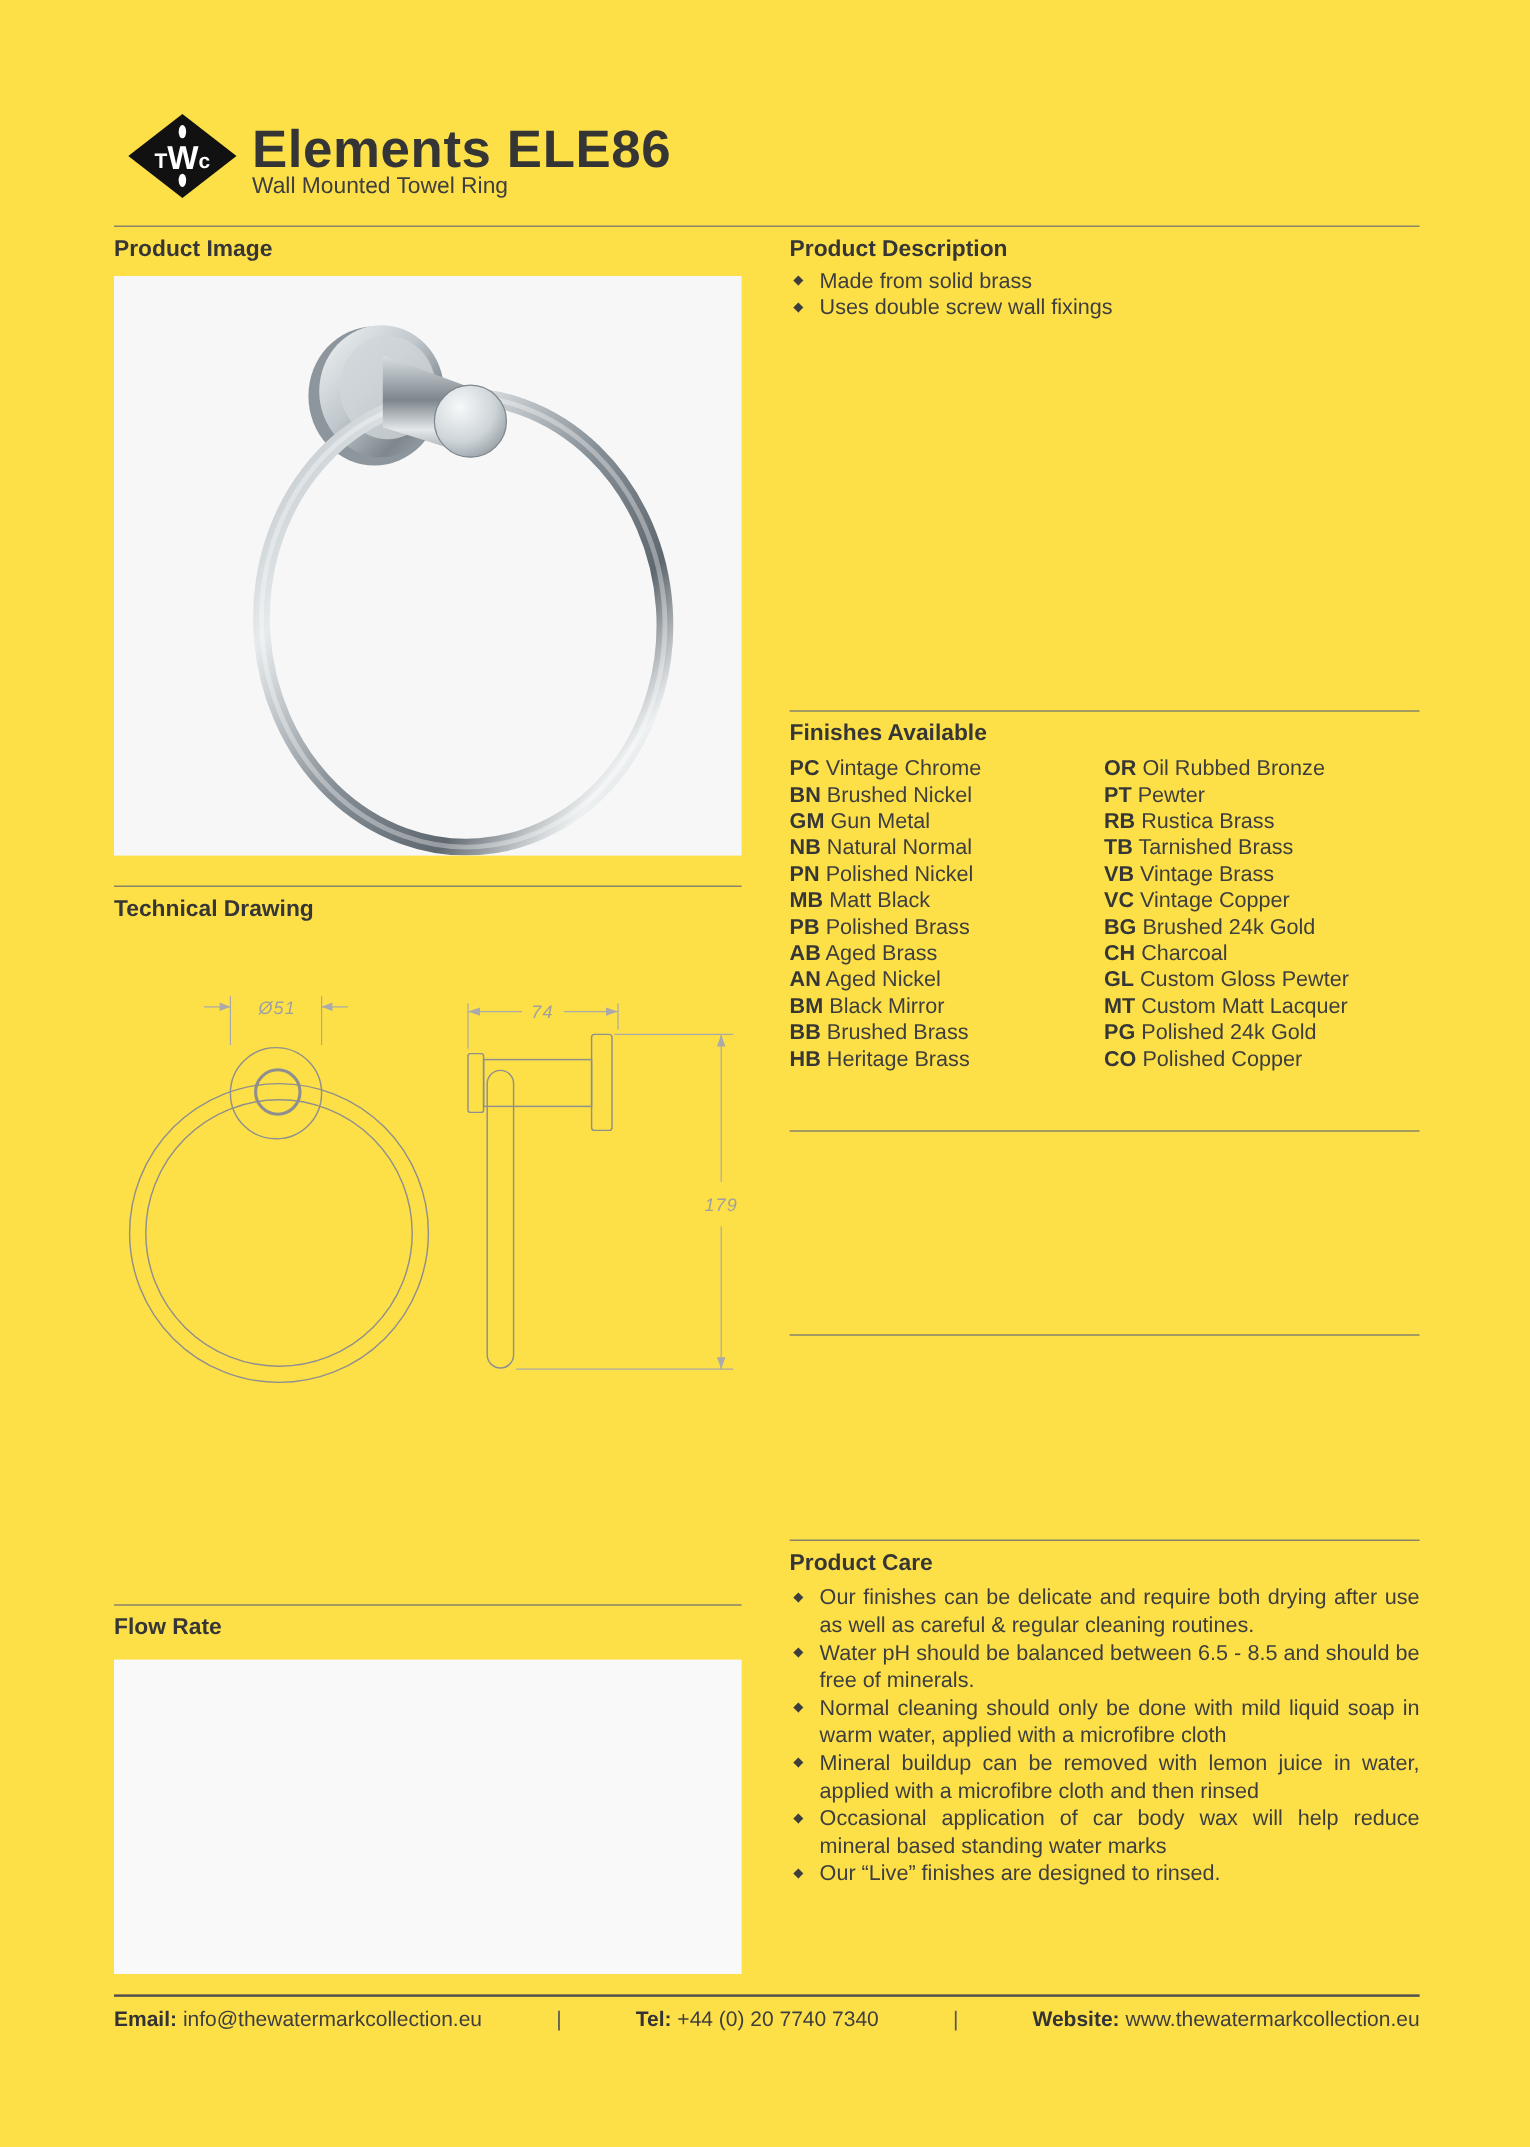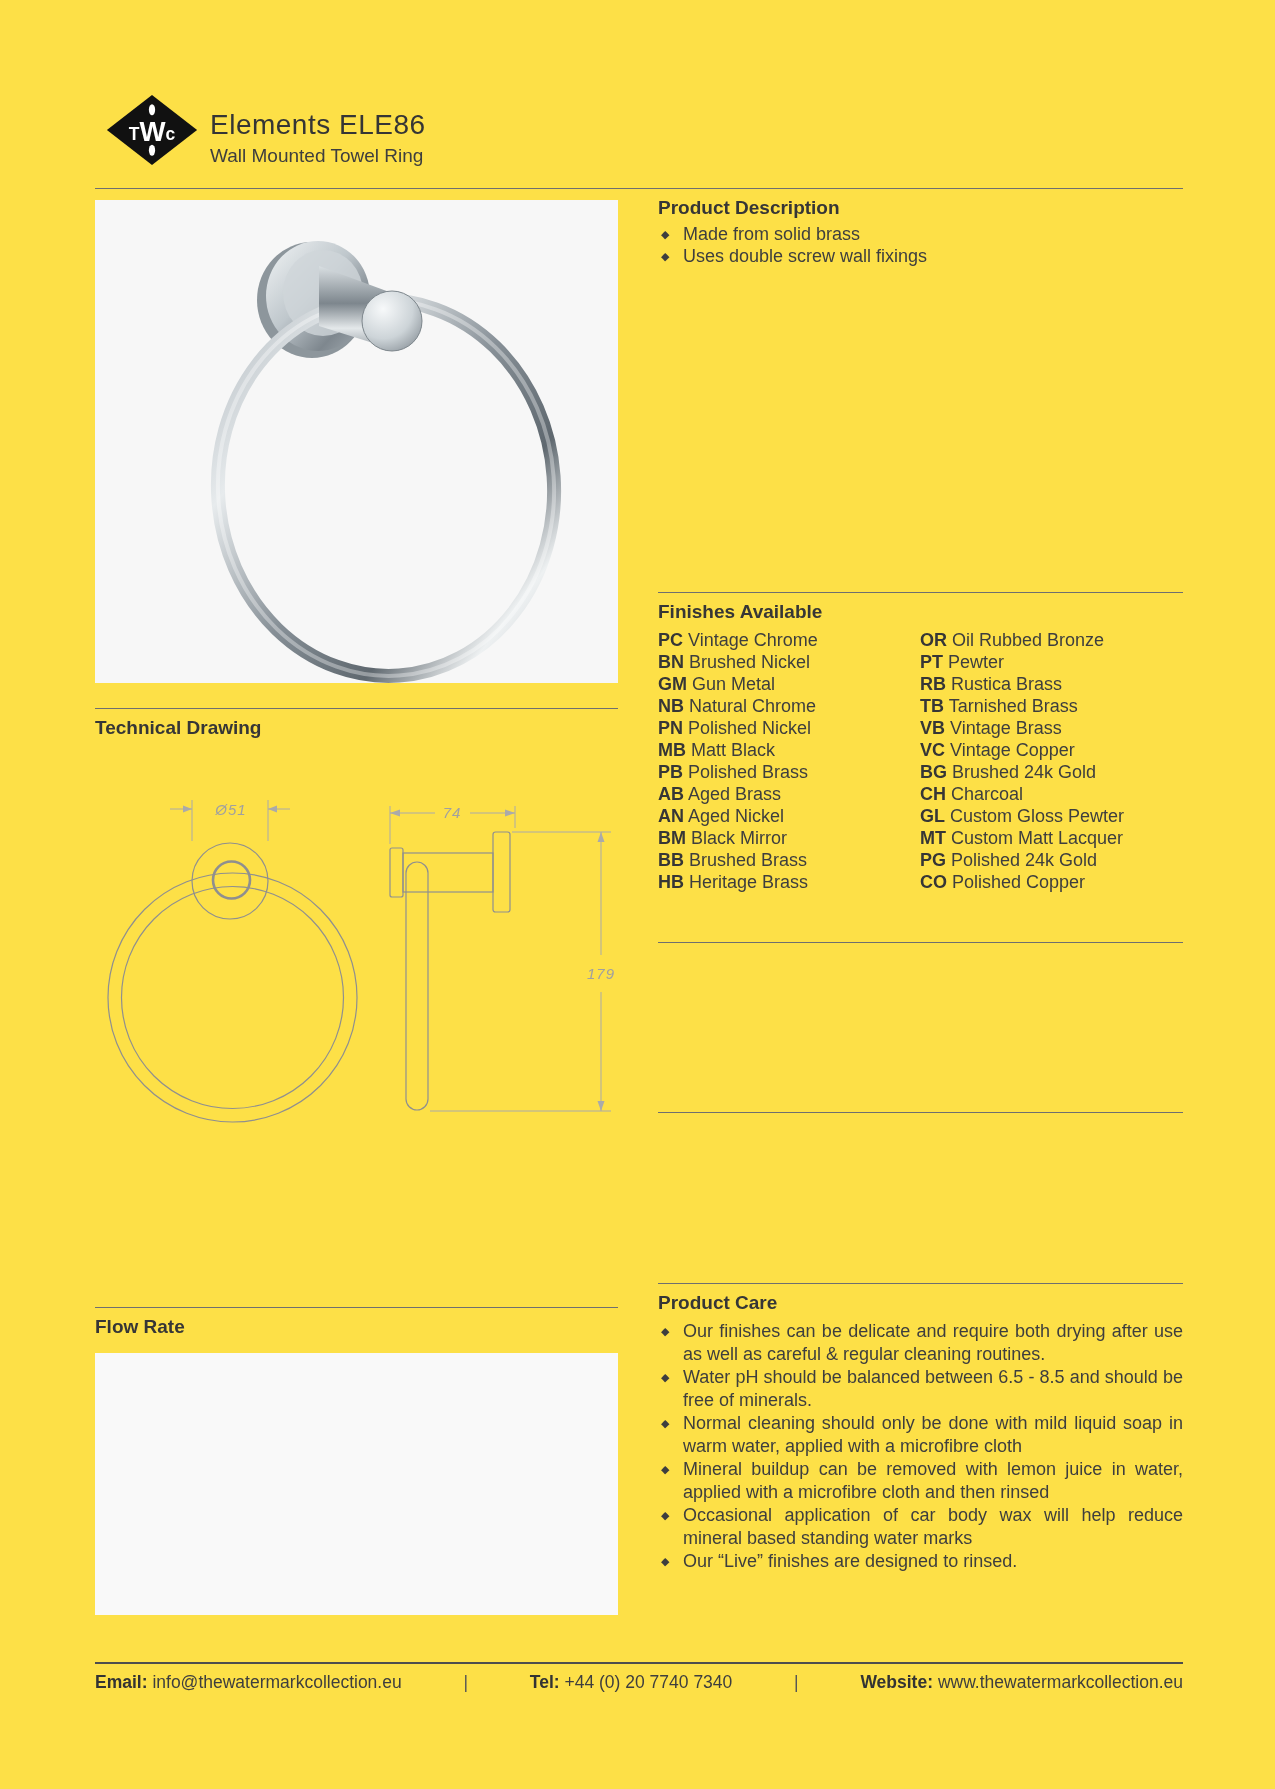--- a/index.html
+++ b/index.html
@@ -8,21 +8,21 @@
     position:relative;
     width:1275px; height:1789px;
     background:#fde047;
     font-family:"Liberation Sans","DejaVu Sans",sans-serif;
     color:#3e3e3e;
     overflow:hidden;
   }
   
   .logo { position:absolute; left:106px; top:94px; width:92px; height:72px; }
   .title-block { position:absolute; left:210px; top:108px; }
-  .title { font-size:28px; font-weight:normal; color:#353535; line-height:34px; letter-spacing:0.5px; }
+  .title { font-size:44px; font-weight:bold; color:#353535; line-height:34px; letter-spacing:0.5px; }
   .subtitle { font-size:19px; color:#3e3e3e; margin-top:3px; }
 
   .rule { border-top:1px solid #6f6f6f; height:0; }
   .rule-top { position:absolute; left:95px; top:188px; width:1088px; }
 
   
   .col-left  { position:absolute; left:95px;  top:189px; width:523px; }
   .col-right { position:absolute; left:658px; top:189px; width:525px; }
 
   h2.sec { font-size:19px; font-weight:bold; color:#363636; line-height:22px; margin-top:8px; }
@@ -81,20 +81,21 @@
   </svg>
   <div class="title-block">
     <div class="title">Elements ELE86</div>
     <div class="subtitle">Wall Mounted Towel Ring</div>
   </div>
 
   <div class="rule rule-top"></div>
 
   <div class="col-left">
 
+    <h2 class="sec">Product Image</h2>
 
     <div class="photo-box">
       <svg viewBox="0 0 523 483" width="523" height="483">
         <defs>
           <linearGradient id="plateG" x1="0" y1="0" x2="1" y2="1">
             <stop offset="0" stop-color="#f2f5f6"></stop>
             <stop offset="0.45" stop-color="#bfc7cc"></stop>
             <stop offset="0.75" stop-color="#7e878e"></stop>
             <stop offset="1" stop-color="#a8b0b6"></stop>
           </linearGradient>
@@ -200,21 +201,21 @@
     </div>
 
     <div class="rule div-r1"></div>
     <h2 class="sec">Finishes Available</h2>
 
     <div class="fin-grid">
       <div class="fin-col-a">
         <div class="fin-row"><b>PC</b> <span>Vintage Chrome</span></div>
         <div class="fin-row"><b>BN</b> <span>Brushed Nickel</span></div>
         <div class="fin-row"><b>GM</b> <span>Gun Metal</span></div>
-        <div class="fin-row"><b>NB</b> <span>Natural Chrome</span></div>
+        <div class="fin-row"><b>NB</b> <span>Natural Normal</span></div>
         <div class="fin-row"><b>PN</b> <span>Polished Nickel</span></div>
         <div class="fin-row"><b>MB</b> <span>Matt Black</span></div>
         <div class="fin-row"><b>PB</b> <span>Polished Brass</span></div>
         <div class="fin-row"><b>AB</b> <span>Aged Brass</span></div>
         <div class="fin-row"><b>AN</b> <span>Aged Nickel</span></div>
         <div class="fin-row"><b>BM</b> <span>Black Mirror</span></div>
         <div class="fin-row"><b>BB</b> <span>Brushed Brass</span></div>
         <div class="fin-row"><b>HB</b> <span>Heritage Brass</span></div>
       </div>
       <div class="fin-col-b">

